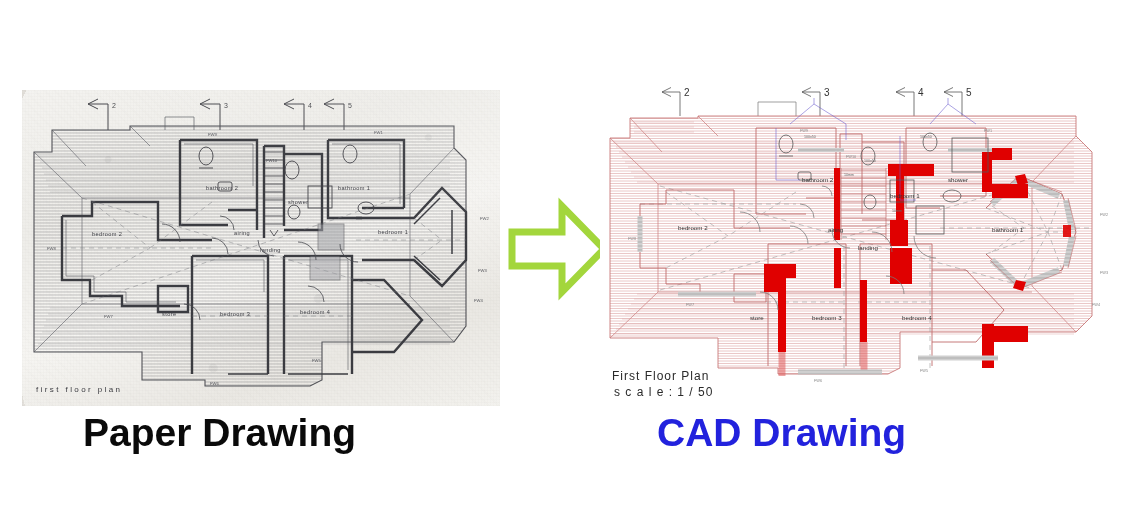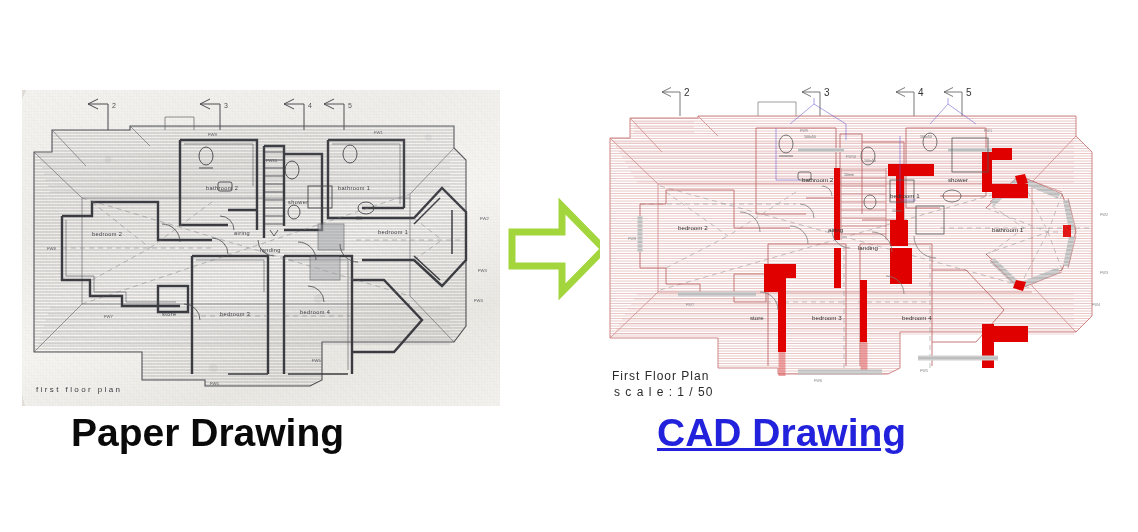--- a/index.html
+++ b/index.html
@@ -45,22 +45,22 @@
 
   
   .cad-wrap{position:absolute;left:600px;top:80px;width:530px;height:330px;background:#fff;}
   .cad-svg{position:absolute;inset:0;width:530px;height:330px;}
 
   
   .cap{
     position:absolute;font-weight:bold;letter-spacing:0px;
     font-family:"Liberation Sans", sans-serif;white-space:nowrap;
   }
-  .cap-paper{left:71px;top:411px;font-size:39px;color:#0a0a0a;}
-  .cap-cad{left:657px;top:411px;font-size:39px;color:#2222dd;text-decoration:underline;}
+  .cap-paper{left:83px;top:411px;font-size:39px;color:#0a0a0a;}
+  .cap-cad{left:657px;top:411px;font-size:39px;color:#2222dd;}
 </style>
 </head>
 <body>
 
 <div class="stage">
 
   <div class="paper-wrap">
     <div class="paper-bg"></div>
     <div class="paper-grain"></div>
 

